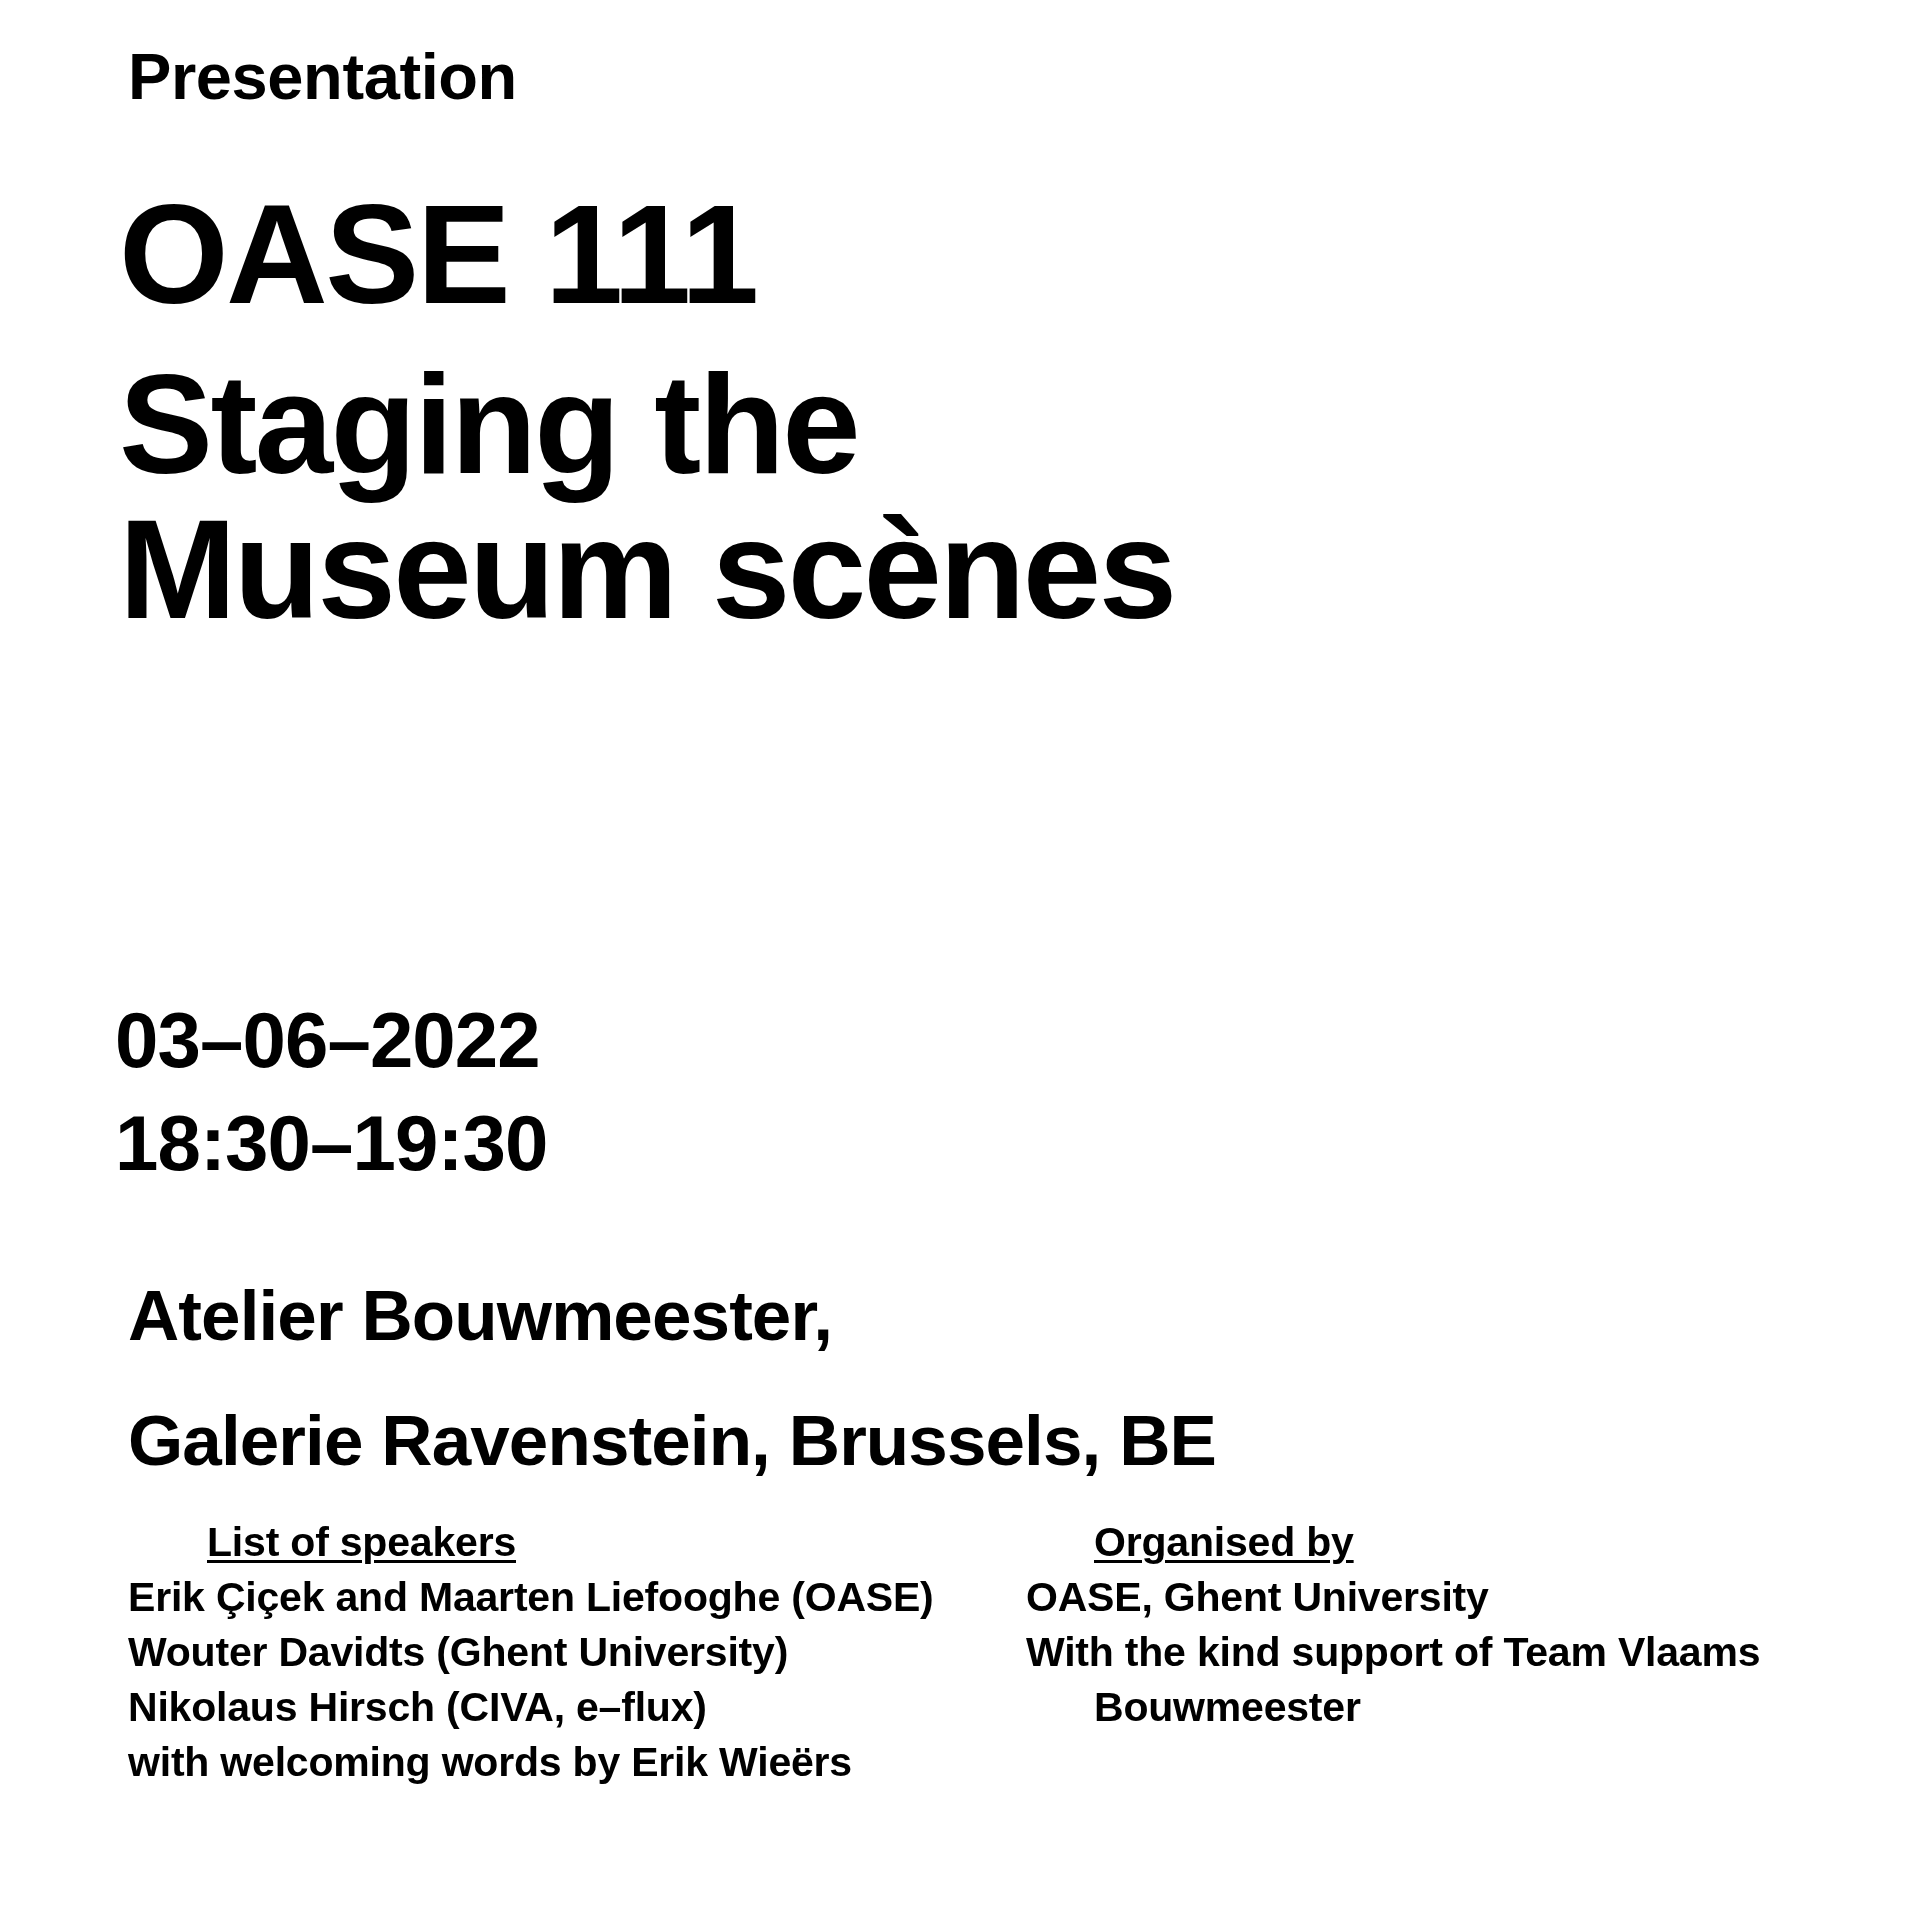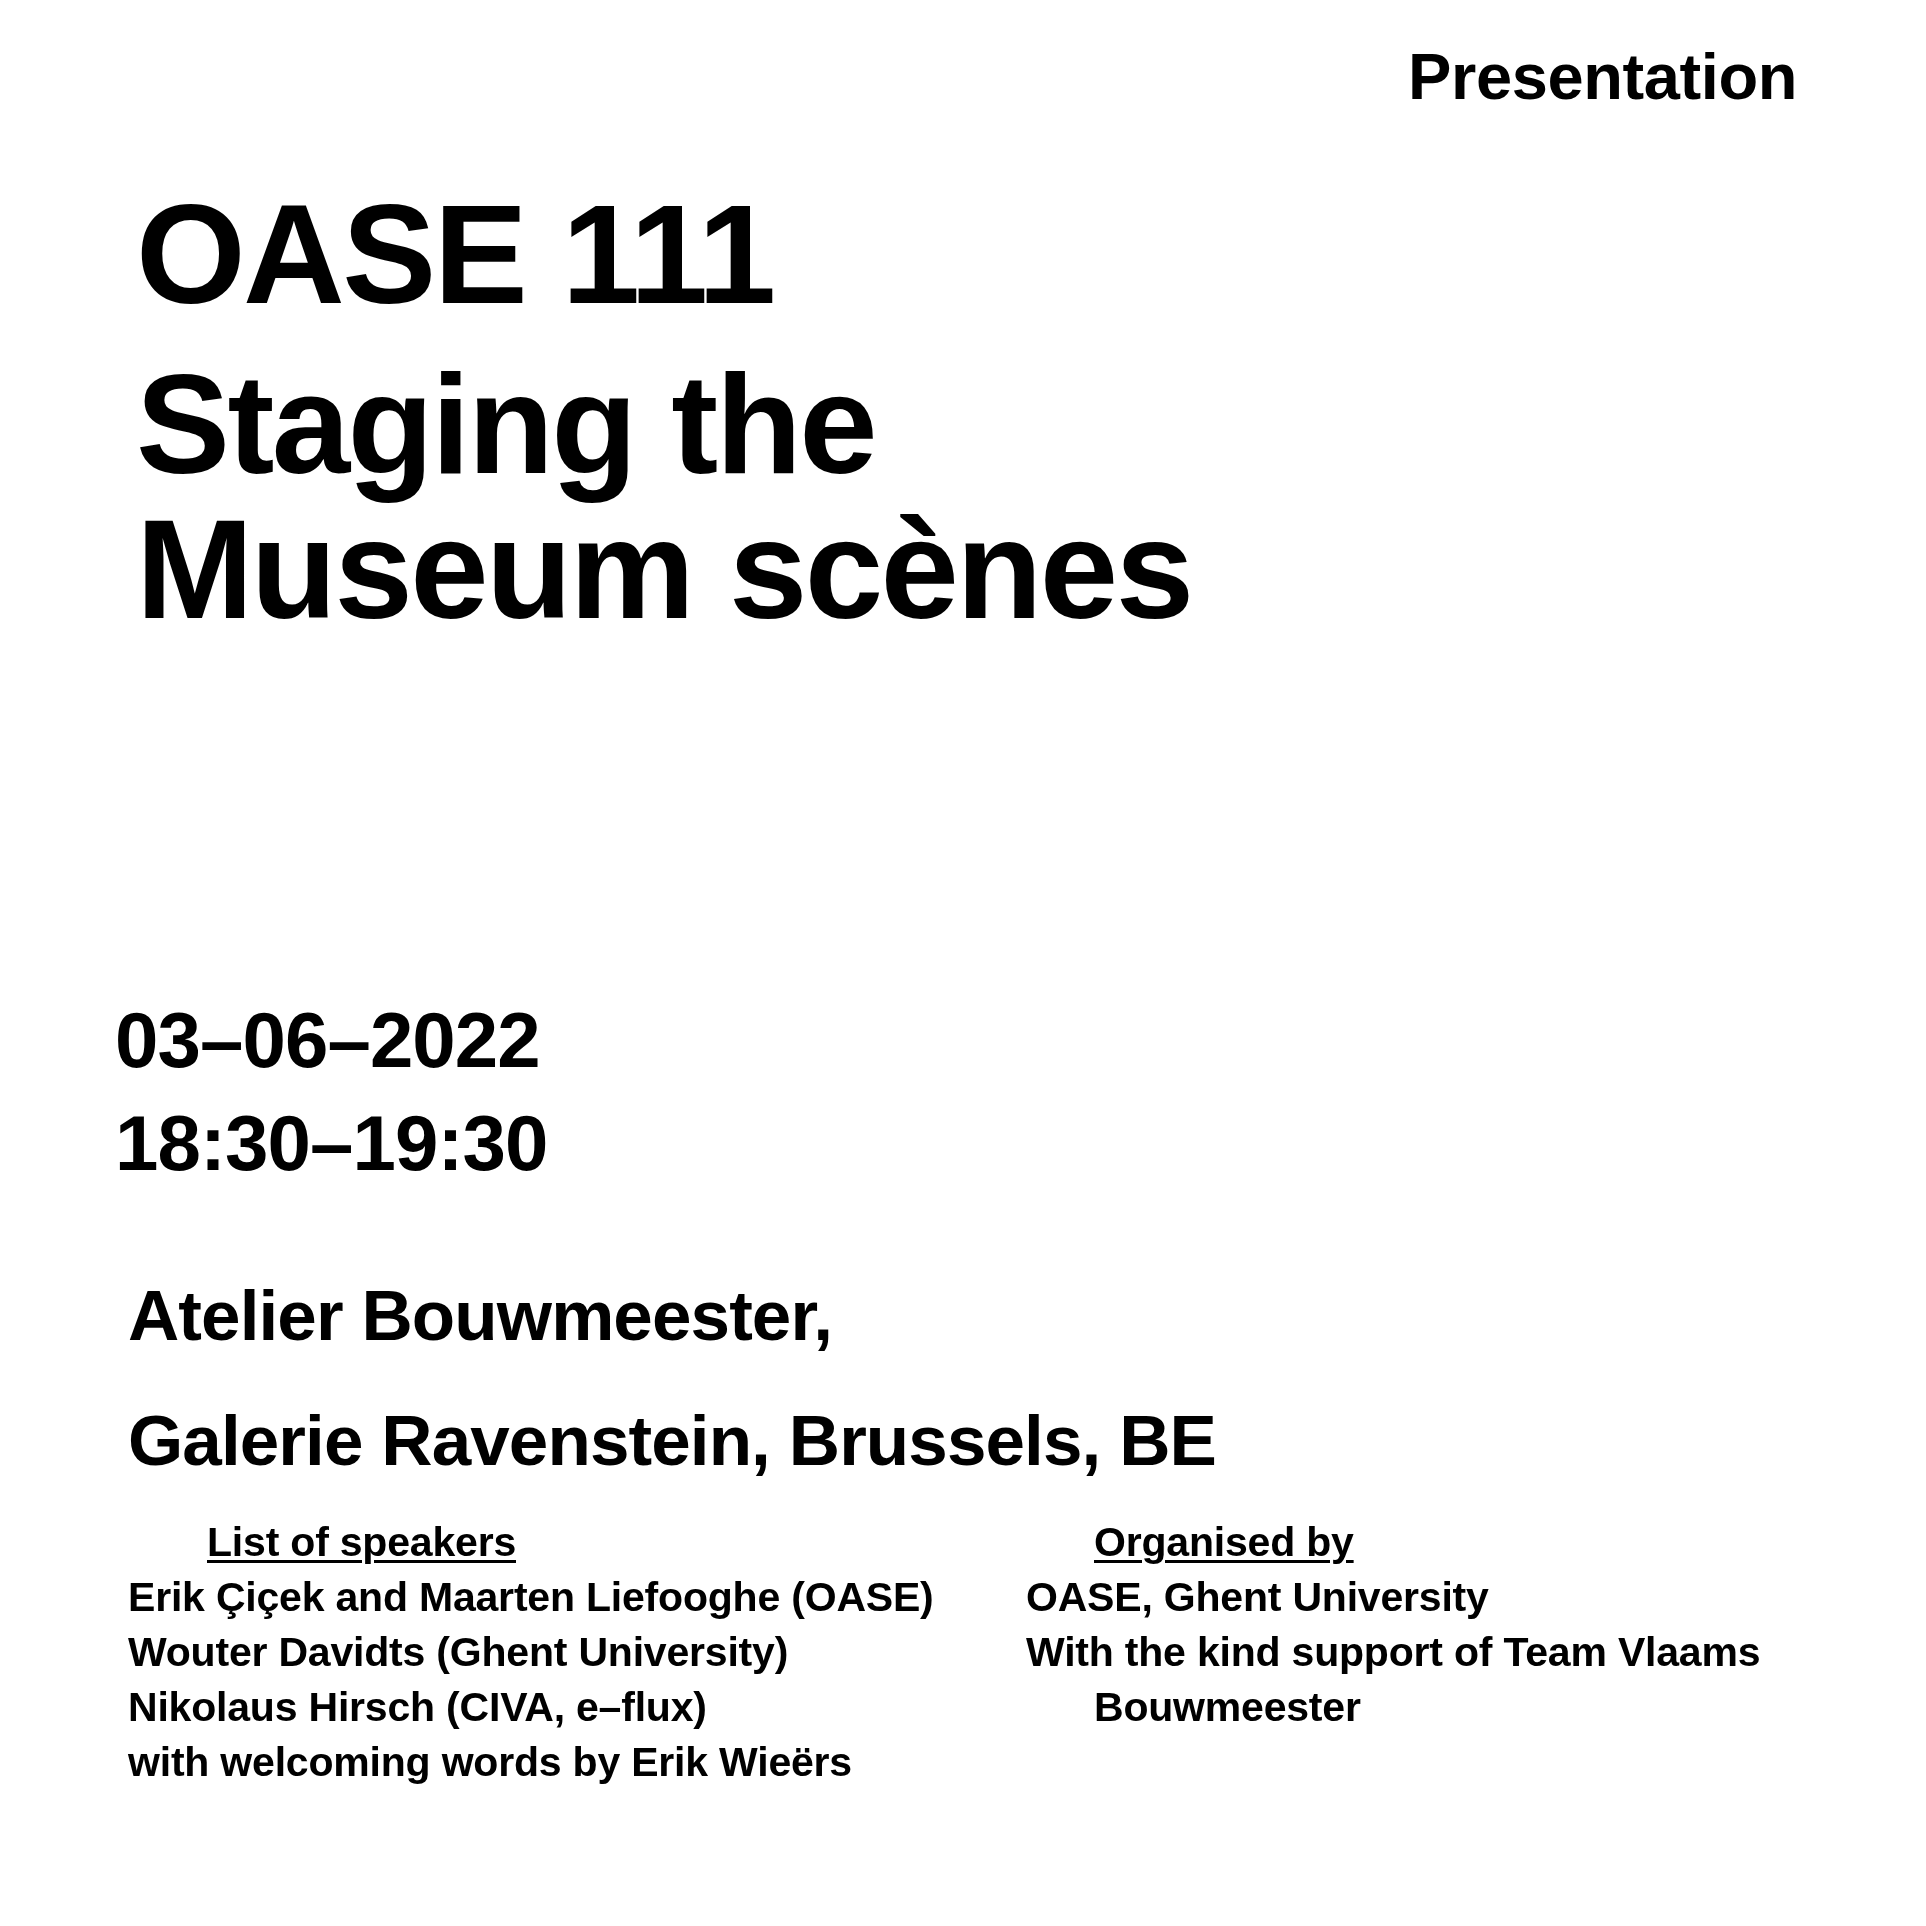--- a/index.html
+++ b/index.html
@@ -29,21 +29,20 @@
 
   
   .top-row {
     position: absolute;
     left: 128px;
     top: 43px;
     width: 1669px;
     display: flex;
     justify-content: space-between;
     align-items: flex-end;
-    flex-direction: column;
   }
 
   .kicker {
     font-size: 65px;
     font-weight: bold;
     letter-spacing: -0.4px;
     line-height: 1.05;
     white-space: nowrap;
   }
 
@@ -54,21 +53,21 @@
     line-height: 1.28;
     letter-spacing: -0.2px;
     padding-top: 9.4px;
     margin-left: auto;
     white-space: nowrap;
   }
 
   
   .title-block {
     position: absolute;
-    left: 136px;
+    left: 119px;
     top: 184px;
     width: 1691px;
   }
   .issue-title {
     font-size: 141px;
     font-weight: bold;
     letter-spacing: -2.6px;
     line-height: 1.0;
     margin: 0 0 26.5px 0;
     white-space: nowrap;

